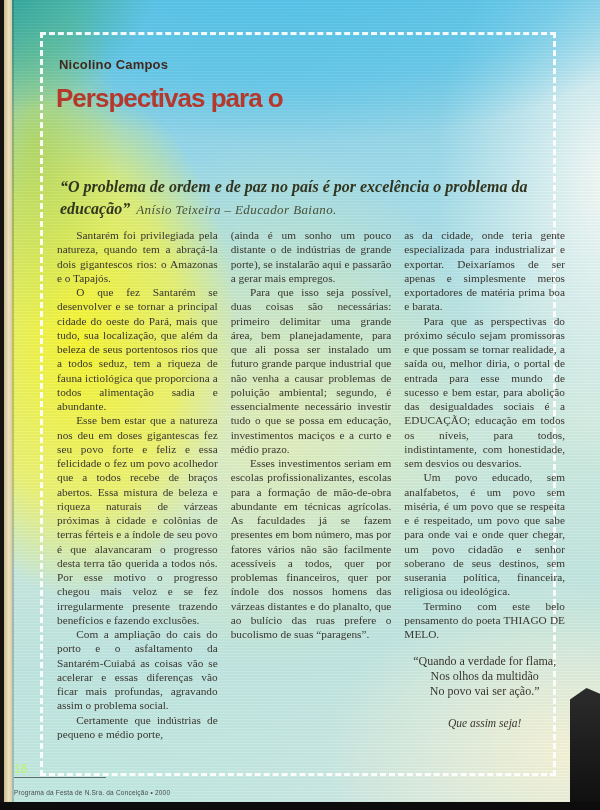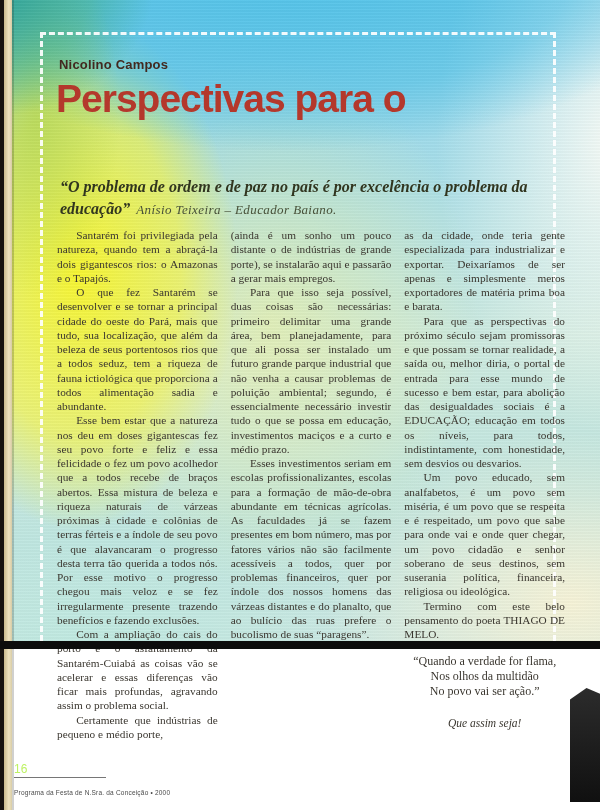--- a/index.html
+++ b/index.html
@@ -1,17 +1,17 @@
 <!DOCTYPE html>
 <html style="--title-red: #b4382c; --body-text: #3a362f; --quote-text: #31351f;"><head>
 <meta charset="utf-8">
 <style>
   html,body{margin:0;padding:0;}
   body{width:600px;height:810px;overflow:hidden;font-family:"Liberation Serif",serif;}
-  .scan{position:relative;width:600px;height:649px;background:#0b0b0b;}
+  .scan{position:relative;width:600px;height:810px;background:#0b0b0b;}
   
   .page{
     position:absolute;inset:0;
     background-image:
       repeating-linear-gradient(0deg, rgba(255,255,255,0.05) 0 1px, rgba(110,110,110,0.045) 1px 3px),
       radial-gradient(ellipse 230px 180px at -2% -2%, rgba(35,158,148,0.95) 0%, rgba(60,175,140,0.55) 45%, rgba(60,175,140,0) 72%),
       radial-gradient(ellipse 120px 260px at 6% 18%, rgba(178,214,80,0.75) 0%, rgba(178,214,80,0) 70%),
       radial-gradient(ellipse 520px 230px at 48% -5%, rgba(78,194,233,0.95) 0%, rgba(78,194,233,0.55) 55%, rgba(78,194,233,0) 80%),
       radial-gradient(ellipse 205px 330px at 13% 42%, rgba(250,246,38,0.95) 0%, rgba(250,246,60,0.65) 50%, rgba(250,246,80,0) 78%),
       radial-gradient(ellipse 300px 380px at 45% 50%, rgba(245,243,150,0.55) 0%, rgba(245,243,150,0) 70%),
@@ -28,21 +28,21 @@
     background:linear-gradient(90deg,#c9b98d,#eee3c0 60%,#d8cca5);}
   .spine-shadow{position:absolute;left:12px;top:0;width:2px;height:810px;background:rgba(40,40,30,0.22);}
   .bottom-strip{position:absolute;left:0;bottom:0;width:600px;height:8px;background:#0c0c0c;}
   .corner-dark{position:absolute;right:0;top:688px;width:30px;height:114px;
     background:linear-gradient(180deg,#2c2c2c,#101010);
     clip-path:polygon(0 10%,55% 0,100% 5%,100% 100%,0 100%);}
   
   .author{position:absolute;left:59px;top:57px;font-family:"Liberation Sans",sans-serif;
     font-weight:bold;font-size:13px;color:#42291f;letter-spacing:0.2px;}
   .title{position:absolute;left:56px;top:74px;font-family:"Liberation Sans",sans-serif;
-    font-weight:bold;font-size:39px;line-height:49px;color:var(--title-red,#b4382c);letter-spacing:-1px;}
+    font-weight:bold;font-size:26px;line-height:49px;color:var(--title-red,#b4382c);letter-spacing:-1px;}
   .quote{position:absolute;left:60px;top:176px;width:494px;font-style:italic;font-weight:bold;
     font-size:16px;line-height:22px;color:var(--quote-text,#31351f);}
   .quote .attr{font-size:13px;font-weight:normal;color:#475038;margin-left:6px;letter-spacing:0.4px;}
   
   .cols{position:absolute;left:57px;top:228px;width:508px;height:550px;display:flex;gap:13px;}
   .col{flex:1;font-size:11.3px;line-height:14.25px;color:var(--body-text,#3a362f);
     text-align:justify;overflow:hidden;}
   .col p{margin:0;text-indent:1.7em;}
   .col p.cont{text-indent:0;}
   .poem{margin-top:13px;text-align:center;font-size:12px;line-height:15px;}

